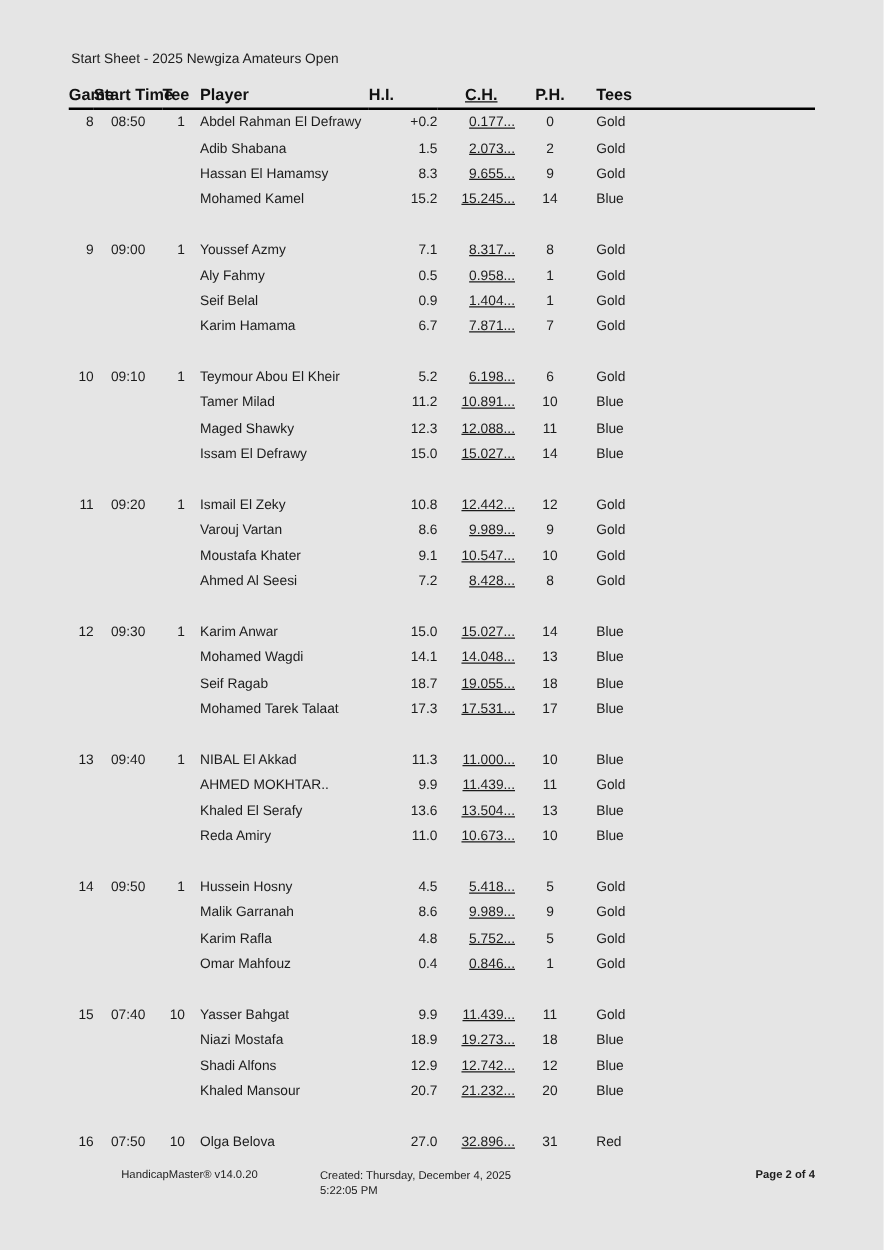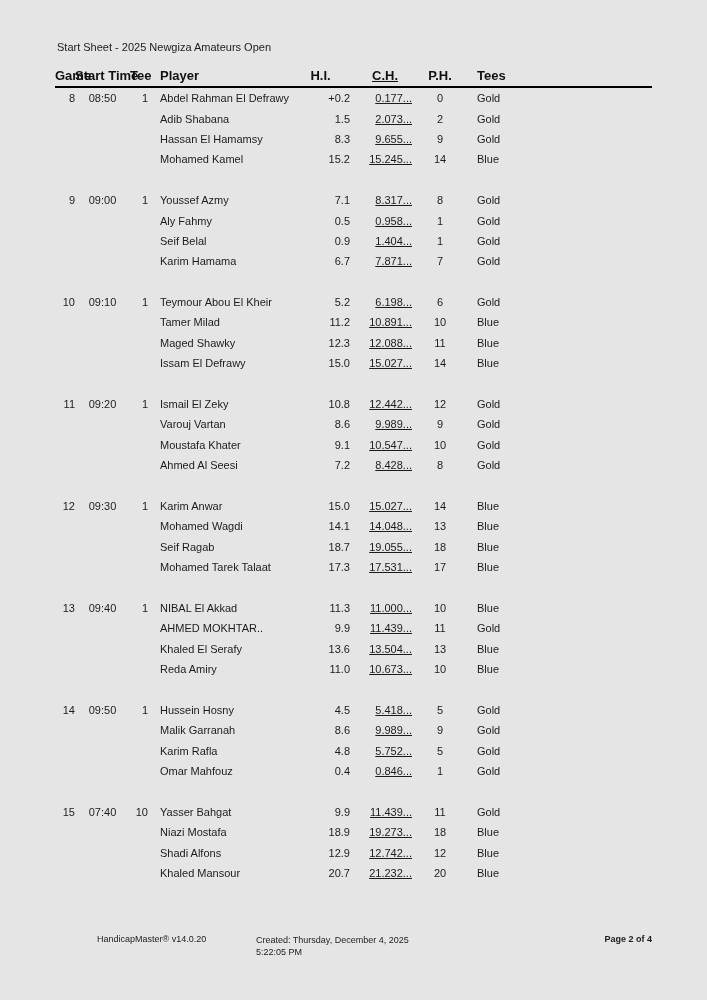--- a/index.html
+++ b/index.html
@@ -56,21 +56,21 @@
   }
   tr.spacer td { height: 20.4px; border: none; }
   .c-game   { text-align: right; }
   .c-st     { text-align: center; }
   .c-tee    { text-align: right; }
   .c-player { text-align: left; padding-left: 12px !important; }
   .c-hi     { text-align: right; }
   .c-ch     { text-align: right; text-decoration: underline; }
   .c-ph     { text-align: center; }
   .c-tees   { text-align: left; padding-left: 9px !important; }
-  th.c-hi   { text-align: center; padding-right: 4px !important; }
+  th.c-hi   { text-align: left; padding-right: 4px !important; }
   th.c-ch   { text-align: right; padding-right: 14px !important; }
   .footer-left {
     position: absolute;
     left: 57px;
     top: 934px;
     font-size: 9px;
     white-space: nowrap;
     margin-left: 40px;
   }
   .footer-center {
@@ -460,20 +460,30 @@
           <td class="c-tee"></td>
           <td class="c-player">Khaled Mansour</td>
           <td class="c-hi">20.7</td>
           <td class="c-ch">21.232...</td>
           <td class="c-ph">20</td>
           <td class="c-tees">Blue</td>
         </tr>
         <tr class="spacer">
           <td colspan="8"></td>
         </tr>
+        <tr>
+          <td class="c-game">16</td>
+          <td class="c-st">07:50</td>
+          <td class="c-tee">10</td>
+          <td class="c-player">Olga Belova</td>
+          <td class="c-hi">27.0</td>
+          <td class="c-ch">32.896...</td>
+          <td class="c-ph">31</td>
+          <td class="c-tees">Red</td>
+        </tr>
       </tbody>
   </table>
 
   <div class="footer-left">HandicapMaster® v14.0.20</div>
   <div class="footer-center">
     <div>Created: Thursday, December 4, 2025</div>
     <div>5:22:05 PM</div>
   </div>
   <div class="footer-right">Page 2 of 4</div>
 

